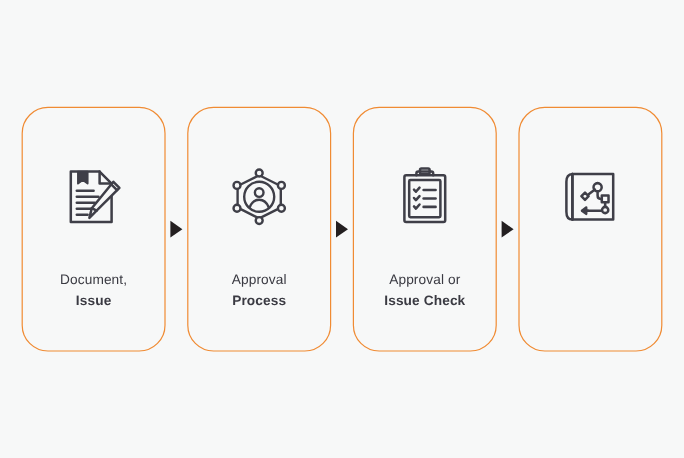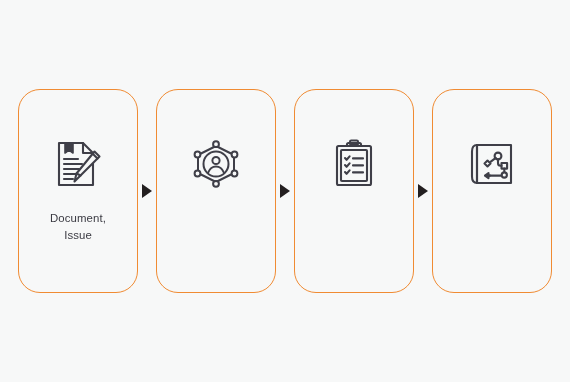--- a/index.html
+++ b/index.html
@@ -35,20 +35,21 @@
     height: 204px;
     box-sizing: border-box;
     border: 1.3px solid #f08b33;
     border-radius: 22px;
     background: #f7f8f8;
     display: flex;
     flex-direction: column;
     align-items: center;
     justify-content: flex-start;
     flex: 0 0 auto;
+    gap: 16px;
   }
   .card-icon {
     margin-top: 48px;
     width: 56px;
     height: 52px;
     display: flex;
     align-items: center;
     justify-content: center;
   }
   .card-icon svg {
@@ -58,20 +59,21 @@
     margin-top: 20px;
     width: 116px;
     text-align: center;
     font-size: 11.4px;
     line-height: 17px;
     color: #3a3a42;
     letter-spacing: 0.1px;
   }
   .card-label .line2 {
     display: block;
+    font-weight: bold;
   }
   .arrow-sep {
     flex: 0 0 auto;
     width: 18px;
     height: 204px;
     display: flex;
     align-items: center;
     justify-content: center;
   }
   .arrow-tri {
@@ -127,40 +129,48 @@
           <circle cx="26" cy="21.5" r="3.6"></circle>
           <path d="M18.2 33.5 C19.8 29.4 22.6 27.4 26 27.4 C29.4 27.4 32.2 29.4 33.8 33.5"></path>
           <circle cx="26" cy="5.2" r="2.9" fill="#f7f8f8"></circle>
           <circle cx="44.5" cy="15.5" r="2.9" fill="#f7f8f8"></circle>
           <circle cx="44.5" cy="34.5" r="2.9" fill="#f7f8f8"></circle>
           <circle cx="26" cy="44.8" r="2.9" fill="#f7f8f8"></circle>
           <circle cx="7.5" cy="34.5" r="2.9" fill="#f7f8f8"></circle>
           <circle cx="7.5" cy="15.5" r="2.9" fill="#f7f8f8"></circle>
         </svg>
       </div>
+      <div class="card-label">
+        <span>Approval</span>
+        <span class="line2">Process</span>
+      </div>
     </div>
 
     <div class="arrow-sep">
       <div class="arrow-tri"></div>
     </div>
 
     <div class="step-card">
       <div class="card-icon">
         <svg width="50" height="50" viewBox="0 0 50 50" fill="none" stroke="#3f3f48" stroke-width="2.1" stroke-linecap="round" stroke-linejoin="round">
           <rect x="8" y="7" width="34" height="39" rx="1.5"></rect>
           <rect x="12" y="11" width="26" height="31" rx="1"></rect>
           <path d="M18 7 V5.5 C18 4.7 18.7 4 19.5 4 H30.5 C31.3 4 32 4.7 32 5.5 V7"></path>
           <rect x="21" y="1.5" width="8" height="4.5" rx="1.2"></rect>
           <path d="M16 19 L17.6 20.8 L20.6 17.4"></path>
           <path d="M24 19.4 H34"></path>
           <path d="M16 26 L17.6 27.8 L20.6 24.4"></path>
           <path d="M24 26.4 H34"></path>
           <path d="M16 33 L17.6 34.8 L20.6 31.4"></path>
           <path d="M24 33.4 H34"></path>
         </svg>
+      </div>
+      <div class="card-label">
+        <span>Approval or</span>
+        <span class="line2">Issue Check</span>
       </div>
     </div>
 
     <div class="arrow-sep">
       <div class="arrow-tri"></div>
     </div>
 
     <div class="step-card">
       <div class="card-icon">
         <svg width="52" height="50" viewBox="0 0 52 50" fill="none" stroke="#3f3f48" stroke-width="2.1" stroke-linecap="round" stroke-linejoin="round">

